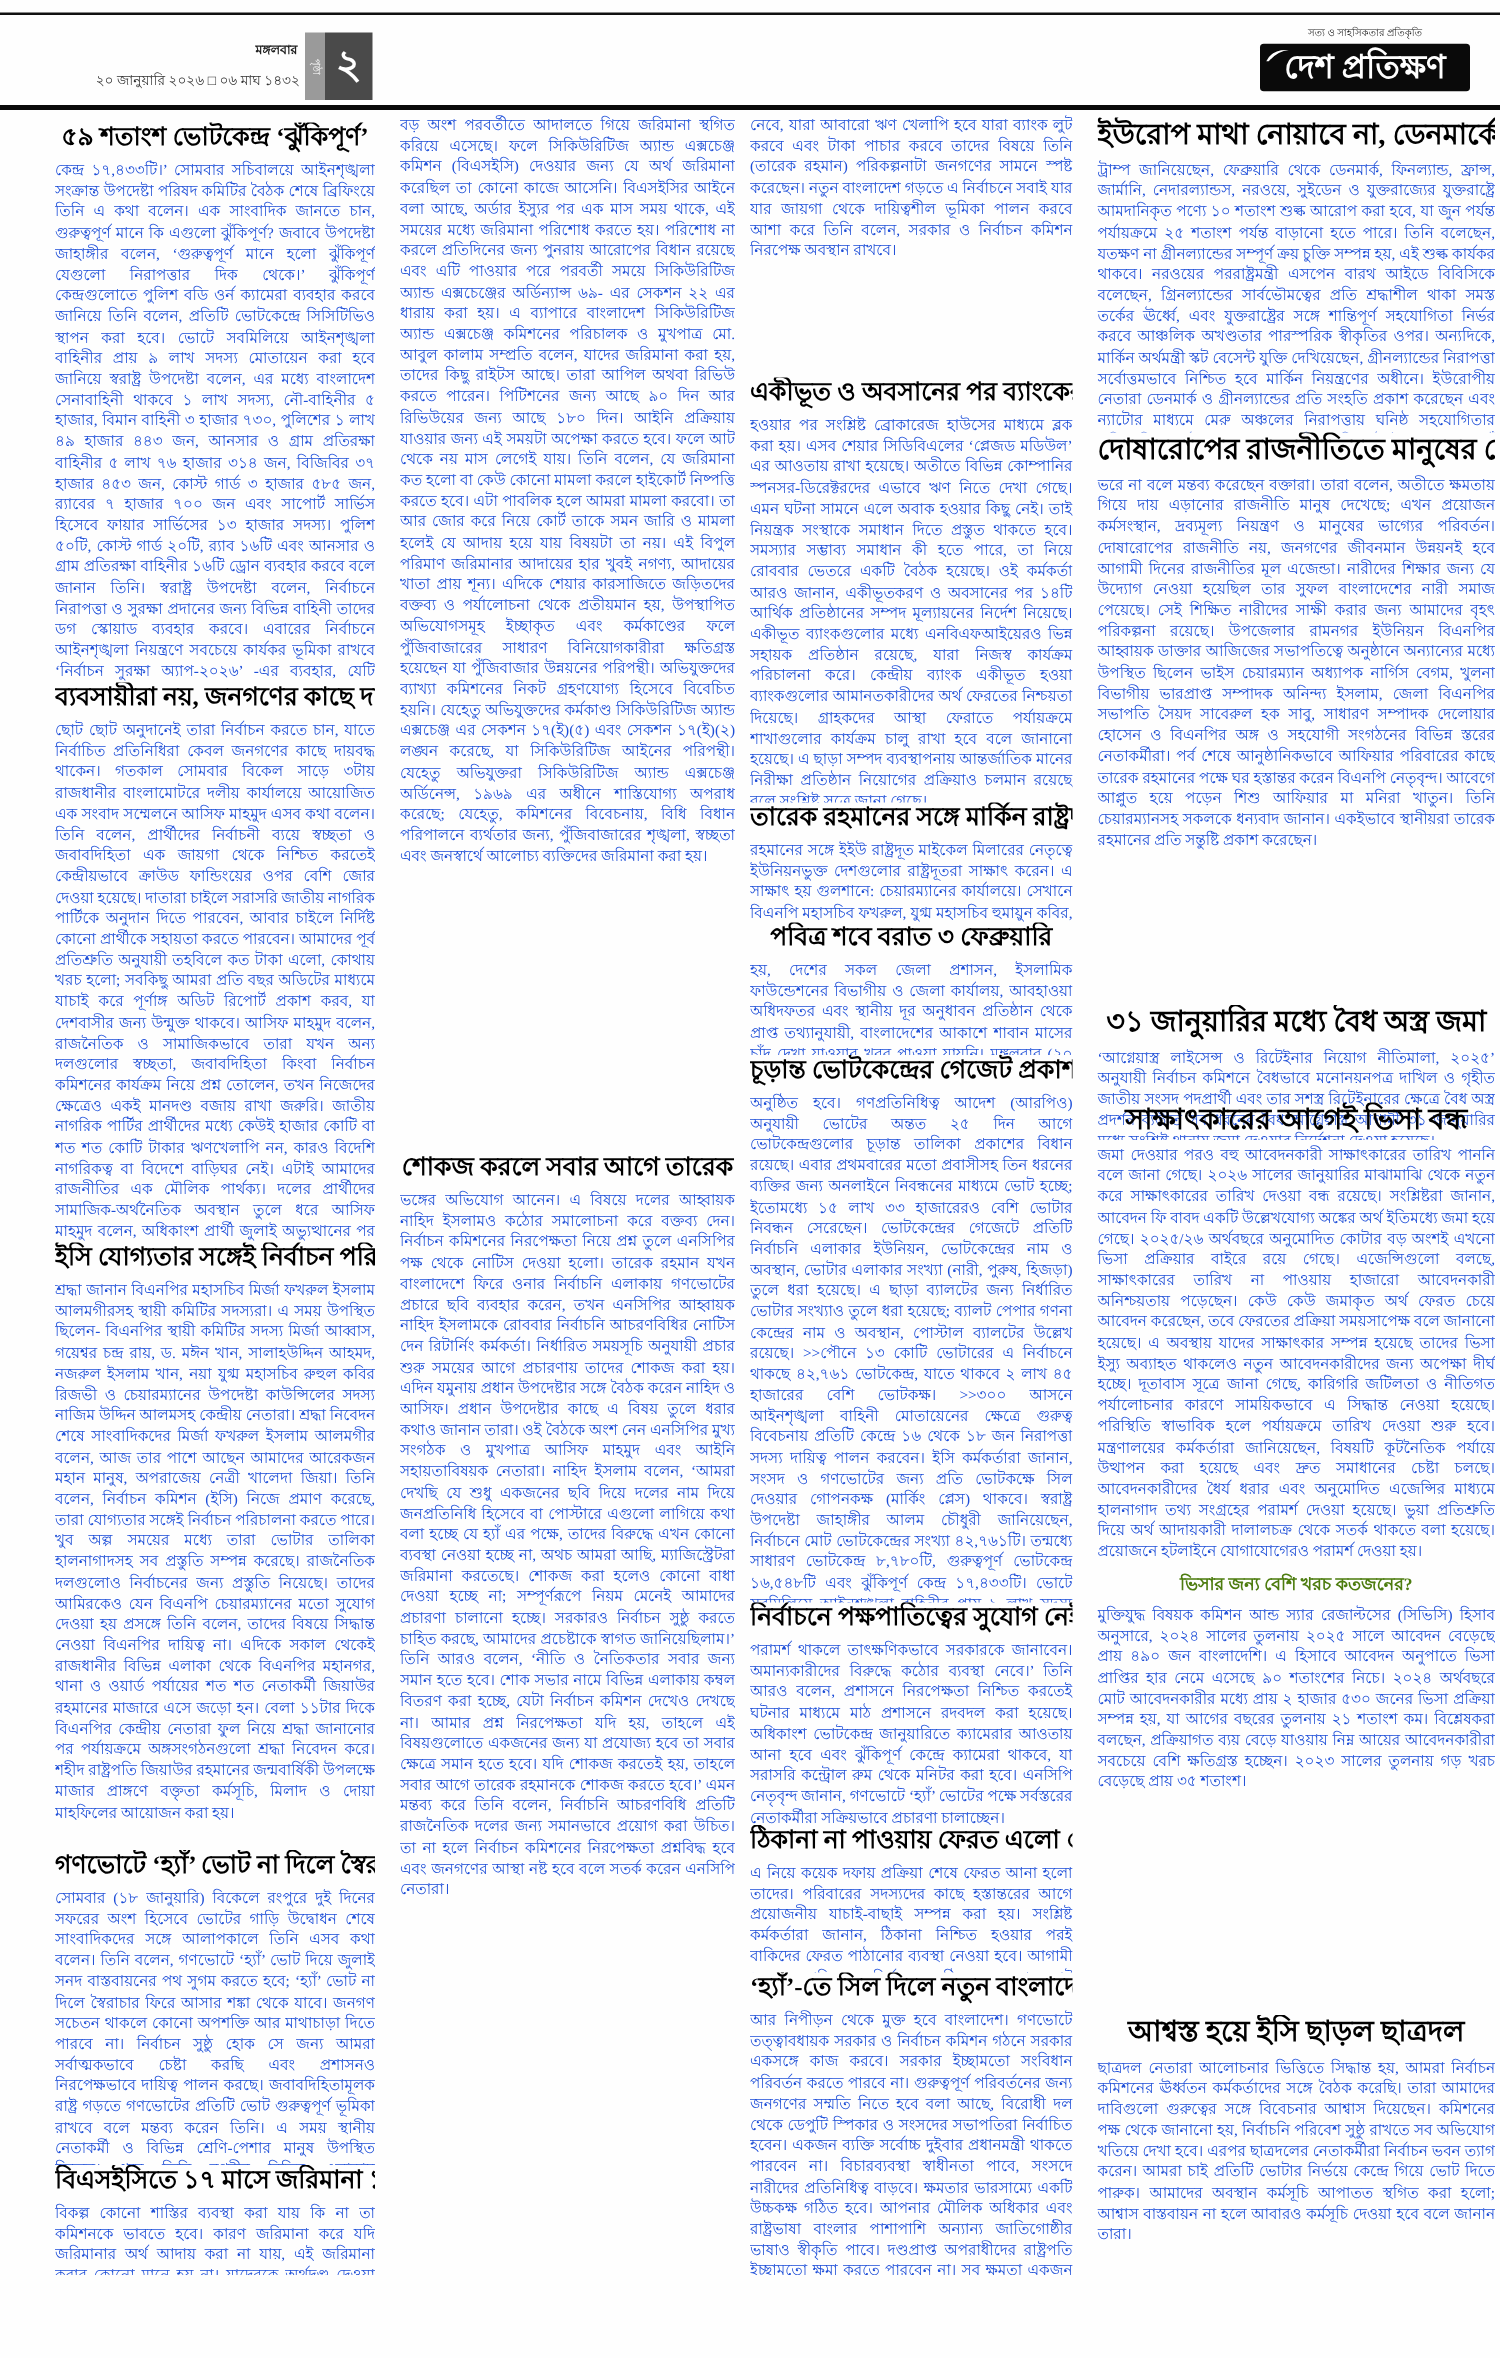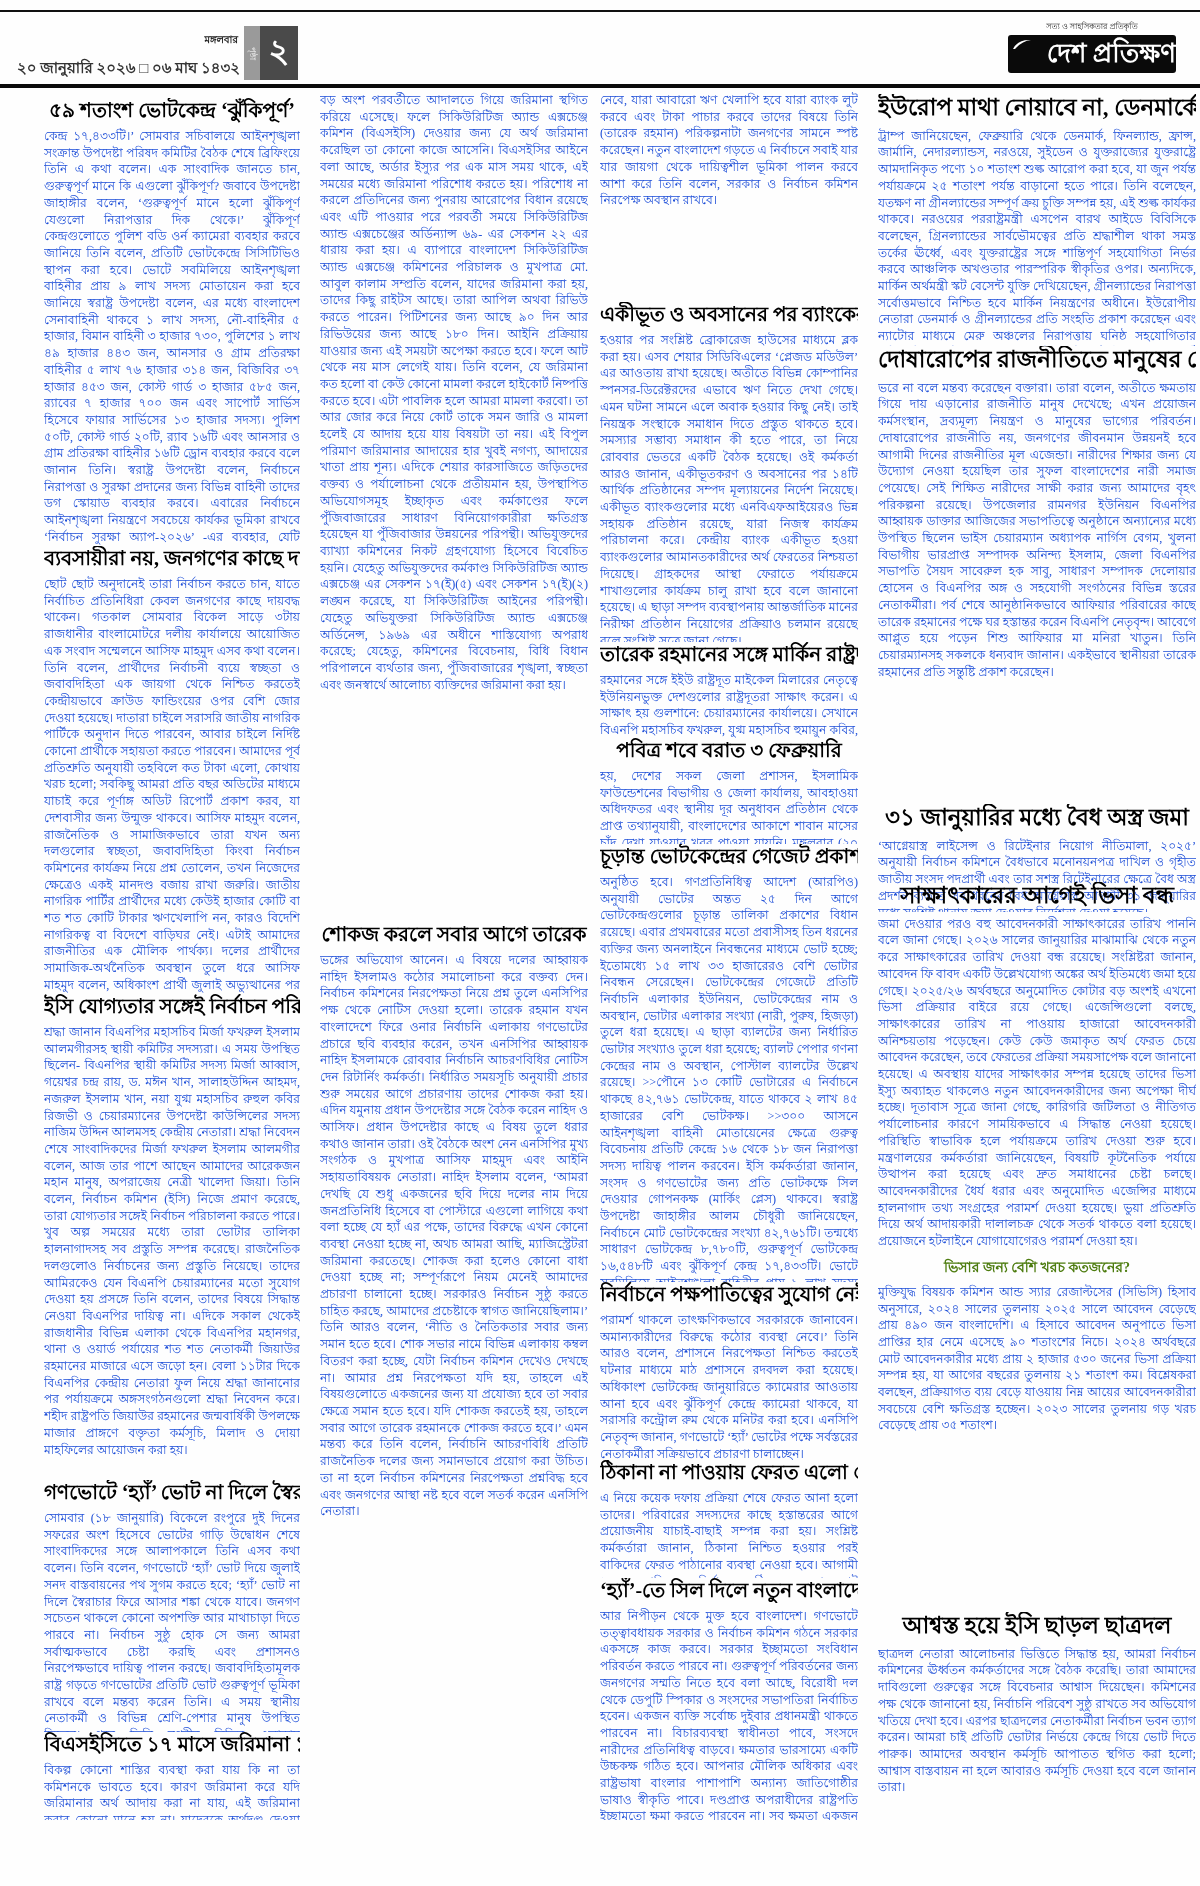--- a/index.html
+++ b/index.html
@@ -8,32 +8,32 @@
     background:#fefefe;color:#161616;
     font-family:"Liberation Serif","DejaVu Serif",serif;
     overflow:hidden;
   }
   .topline{position:absolute;left:0;top:10px;width:1200px;height:2px;background:#111;}
   .mainrule{position:absolute;left:0;top:84px;width:1200px;height:4px;background:#0a0a0a;}
 
   
   .hdr{position:absolute;left:0;top:14px;width:1200px;height:70px;}
   .weekday{position:absolute;right:962px;top:18px;font-weight:bold;font-size:10px;color:#222;margin-left:39px;}
-  .dateline{position:absolute;right:960px;top:42px;font-size:15px;color:#333;white-space:nowrap;font-weight:bold;}
+  .dateline{position:absolute;right:960px;top:42px;font-size:11px;color:#333;white-space:nowrap;}
   .pagebadge{position:absolute;left:244px;top:12px;height:54px;display:flex;}
   .pageword{width:16px;background:#9a9a9a;color:#fff;font-size:8px;
     writing-mode:vertical-rl;text-orientation:mixed;text-align:center;line-height:16px;}
   .pagenum{width:38px;background:#4a4a4a;color:#fff;font-size:32px;font-weight:bold;
     display:flex;align-items:center;justify-content:center;}
   .sectiontitle{position:absolute;left:312px;top:18px;font-size:31px;font-weight:bold;color:#0a0a0a;
     white-space:nowrap;letter-spacing:.5px;}
   .masthead{position:absolute;left:1008px;top:6px;width:168px;text-align:center;}
   .tagline{font-size:8px;color:#222;margin-bottom:2px;white-space:nowrap;}
   .logo{background:#0a0a0a;color:#fff;font-weight:bold;font-size:26px;line-height:38px;height:38px;
-    border-radius:3px;white-space:nowrap;position:relative;text-align:right;}
+    border-radius:3px;white-space:nowrap;position:relative;}
   .logo svg{position:absolute;left:4px;top:3px;}
 
   
   .col{position:absolute;top:92px;height:1730px;}
   .col1{left:44px;width:256px;}
   .col2{left:320px;width:268px;}
   .col3{left:600px;width:258px;}
   .col4{left:878px;width:318px;}
   .art{position:absolute;left:0;right:0;overflow:hidden;}
   .hl{font-weight:bold;font-size:20px;line-height:1.25;text-align:center;color:#000;

